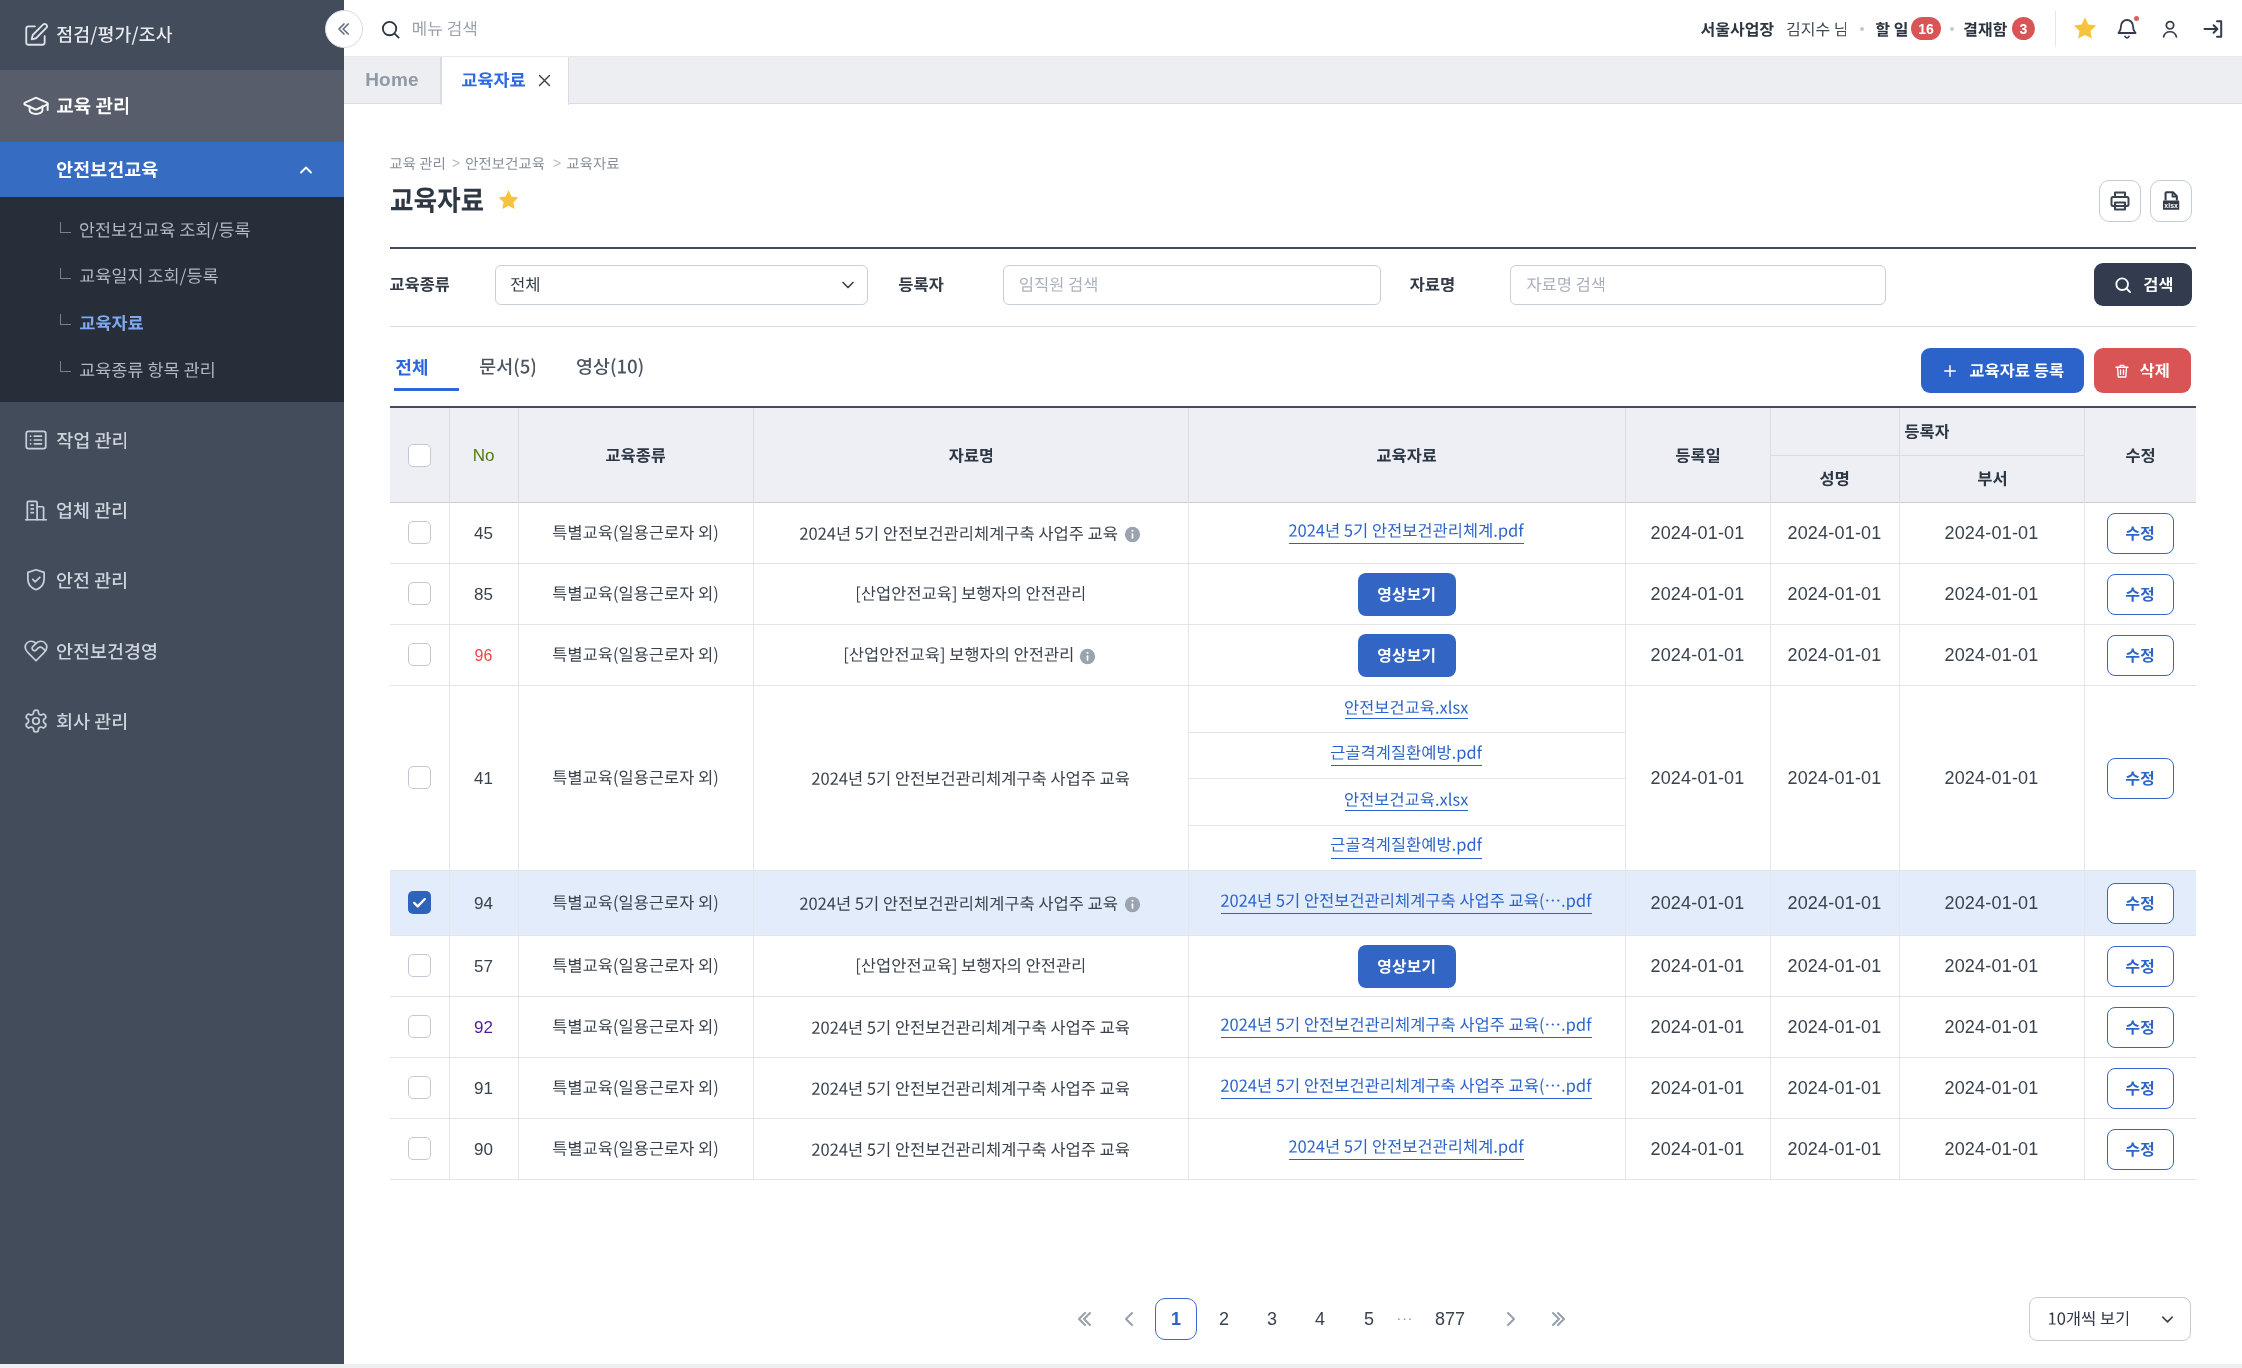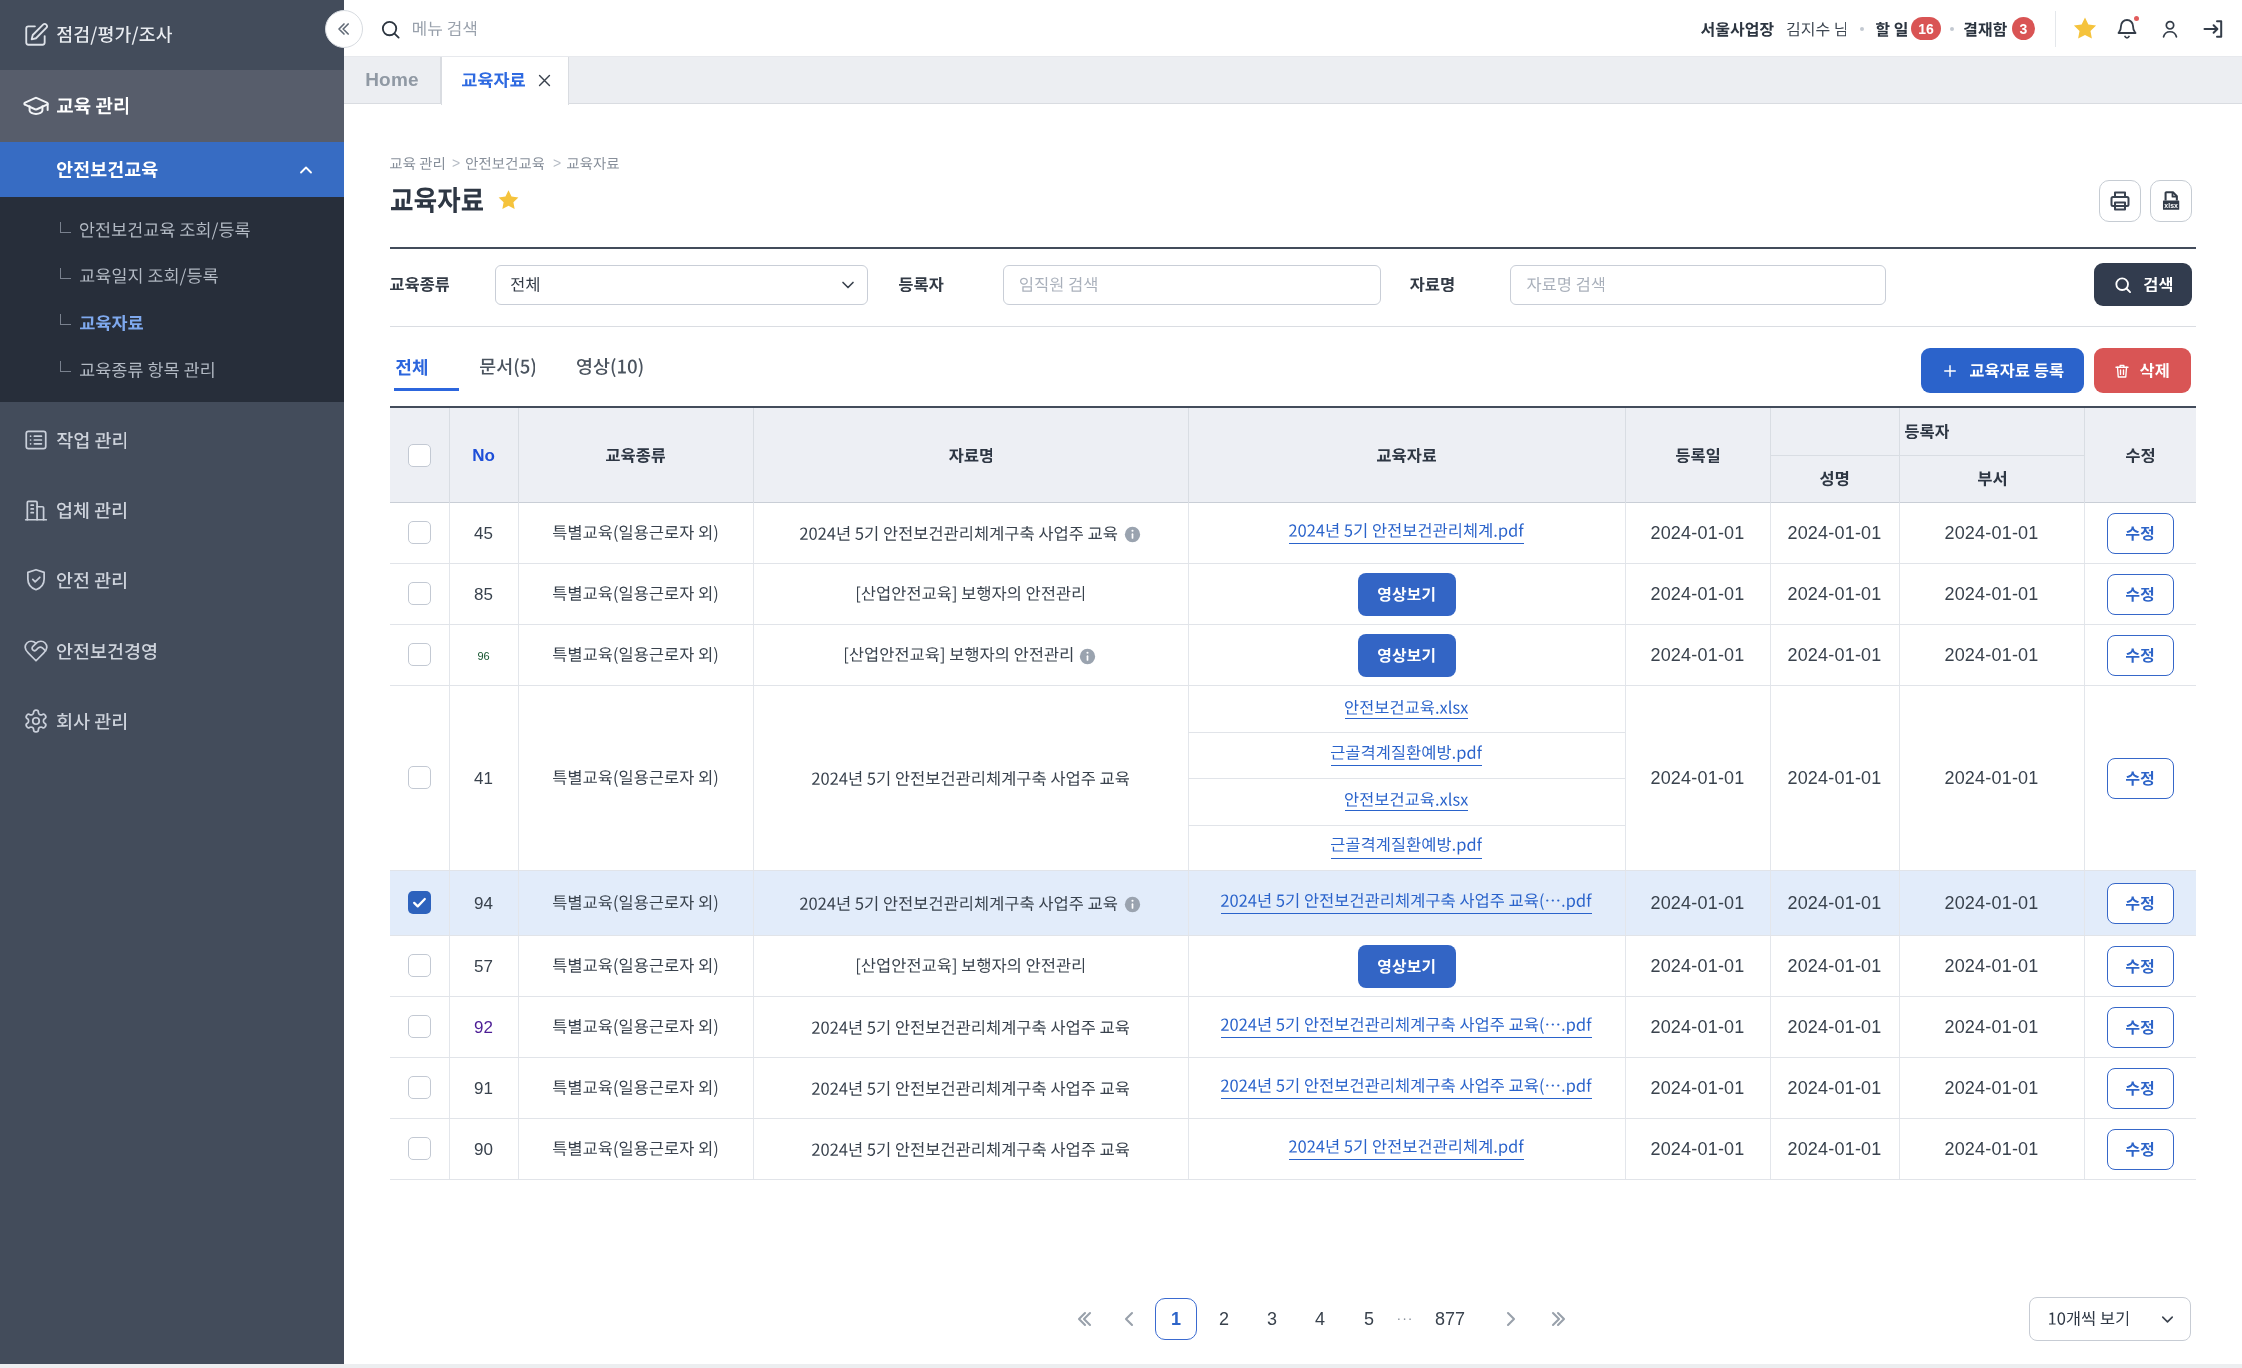--- a/index.html
+++ b/index.html
@@ -387,21 +387,21 @@
 <div class="abs" style="left:518px;top:408px;width:1px;height:95px;background:#d9dde3"></div>
 <div class="abs" style="left:753px;top:408px;width:1px;height:95px;background:#d9dde3"></div>
 <div class="abs" style="left:1188px;top:408px;width:1px;height:95px;background:#d9dde3"></div>
 <div class="abs" style="left:1625px;top:408px;width:1px;height:95px;background:#d9dde3"></div>
 <div class="abs" style="left:1770px;top:408px;width:1px;height:95px;background:#d9dde3"></div>
 <div class="abs" style="left:1899px;top:408px;width:1px;height:95px;background:#d9dde3"></div>
 <div class="abs" style="left:2084px;top:408px;width:1px;height:95px;background:#d9dde3"></div>
 <div class="abs" style="left:1770px;top:455px;width:314px;height:1px;background:#d9dde3"></div>
 <div class="abs" style="left:1899px;top:455px;width:1px;height:48px;background:#d9dde3"></div>
 <div class="abs fxc" style="left:449px;top:408px;width:69px;height:95px">
-    <span style="font-size:17px;font-weight:bold;color:#1d4ed8">No</span>
+    <span style="font-size:17px;font-weight:normal;color:#4d7c0f">No</span>
   </div>
 <div class="abs fxc" style="left:518px;top:408px;width:235px;height:95px">
     <svg class="tk" width="59.4" height="15.0" viewBox="0 0 594.0 150.0" fill="#2e3744">
       <use href="#th1"></use>
     </svg>
   </div>
 <div class="abs fxc" style="left:753px;top:408px;width:435px;height:95px">
     <svg class="tk" width="43.5" height="15.3" viewBox="0 0 435.0 153.0" fill="#2e3744">
       <use href="#th2"></use>
     </svg>
@@ -525,21 +525,21 @@
 <div class="abs fxc" style="left:2084px;top:564px;width:112px;height:61px;">
     <div class="fxc" style="width:67px;height:41px;border:1.5px solid #3667c9;border-radius:8px;background:#fff">
       <svg class="tk" width="27.2" height="14.8" viewBox="0 0 272.0 148.0" fill="#2d64c8">
         <use href="#sj"></use>
       </svg>
     </div>
   </div>
 <div class="abs" style="left:390px;top:685px;width:1806px;height:1px;background:#e1e4e9"></div>
 <div class="abs" style="left:408px;top:643px;width:23px;height:23px;border:1.5px solid #c3c9d3;border-radius:5px;background:#fff"></div>
 <div class="abs fxc" style="left:449px;top:625px;width:69px;height:61px;">
-    <span style="font-size:11px;color:#14532d">96</span>
+    <span style="font-size:16px;color:#ef4444">96</span>
   </div>
 <div class="abs fxc" style="left:518px;top:625px;width:235px;height:61px;">
     <svg class="tk" width="164.3" height="16.9" viewBox="0 0 1643.0 169.0" fill="#39424d">
       <use href="#c1"></use>
     </svg>
   </div>
 <div class="abs fxc" style="left:753px;top:625px;width:435px;height:61px;">
     <svg class="tk" width="227.2" height="16.5" viewBox="0 0 2272.0 165.0" fill="#39424d">
       <use href="#c3"></use>
     </svg>

